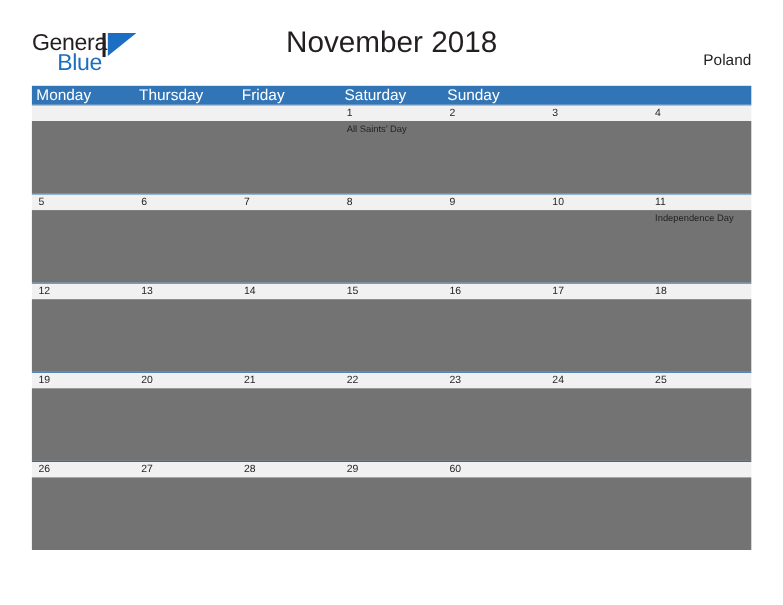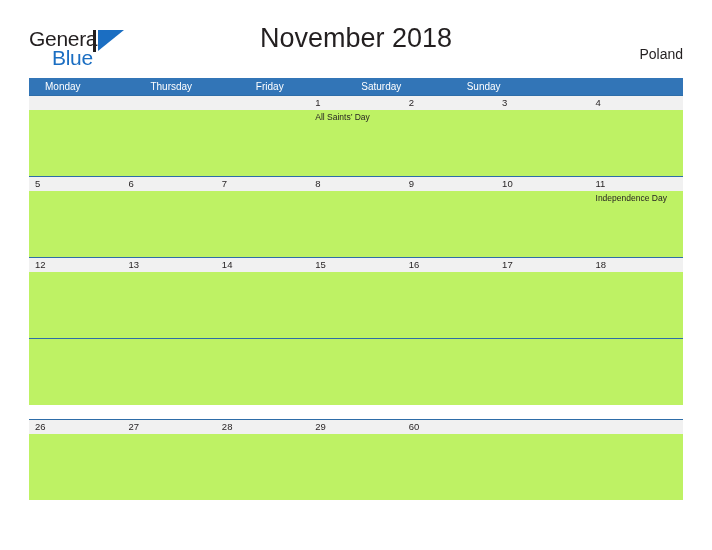--- a/index.html
+++ b/index.html
@@ -95,27 +95,26 @@
   .dow-row {
     display: flex;
     width: 654px;
     height: 17px;
     background: #3275b7;
   }
   .dow-cell {
     flex: 0 0 93.43px;
     width: 93.43px;
     color: #ffffff;
-    font-size: 10px;
+    font-size: 14px;
     line-height: 17px;
     padding-left: 4px;
     box-sizing: border-box;
     white-space: nowrap;
     overflow: hidden;
-    margin-left: 12px;
   }
 
   .week-row {
     position: relative;
     width: 654px;
     height: 81px;
     border-top: 1px solid #2e6da8;
     box-sizing: border-box;
   }
   .week-row:first-of-type {
@@ -141,21 +140,21 @@
     font-size: 9.5px;
     line-height: 14px;
     color: #231f20;
     white-space: nowrap;
   }
 
   .event-band {
     display: flex;
     width: 654px;
     height: 66px;
-    background: #bef264;
+    background: #737373;
     justify-content: space-between;
   }
   .event-cell {
     flex: 0 0 93.43px;
     width: 93.43px;
     box-sizing: border-box;
     padding: 2px 4px 0 6px;
   }
   .event-text {
     font-size: 8.5px;
@@ -338,20 +337,43 @@
         <div class="event-cell">
             <div class="event-text"></div>
           </div>
         <div class="event-cell">
             <div class="event-text"></div>
           </div>
       </div>
     </div>
 
     <div class="week-row">
+      <div class="date-band">
+        <div class="day-cell">
+            <span class="day-num">19</span>
+          </div>
+        <div class="day-cell">
+            <span class="day-num">20</span>
+          </div>
+        <div class="day-cell">
+            <span class="day-num">21</span>
+          </div>
+        <div class="day-cell">
+            <span class="day-num">22</span>
+          </div>
+        <div class="day-cell">
+            <span class="day-num">23</span>
+          </div>
+        <div class="day-cell">
+            <span class="day-num">24</span>
+          </div>
+        <div class="day-cell">
+            <span class="day-num">25</span>
+          </div>
+      </div>
       <div class="event-band">
         <div class="event-cell">
             <div class="event-text"></div>
           </div>
         <div class="event-cell">
             <div class="event-text"></div>
           </div>
         <div class="event-cell">
             <div class="event-text"></div>
           </div>

